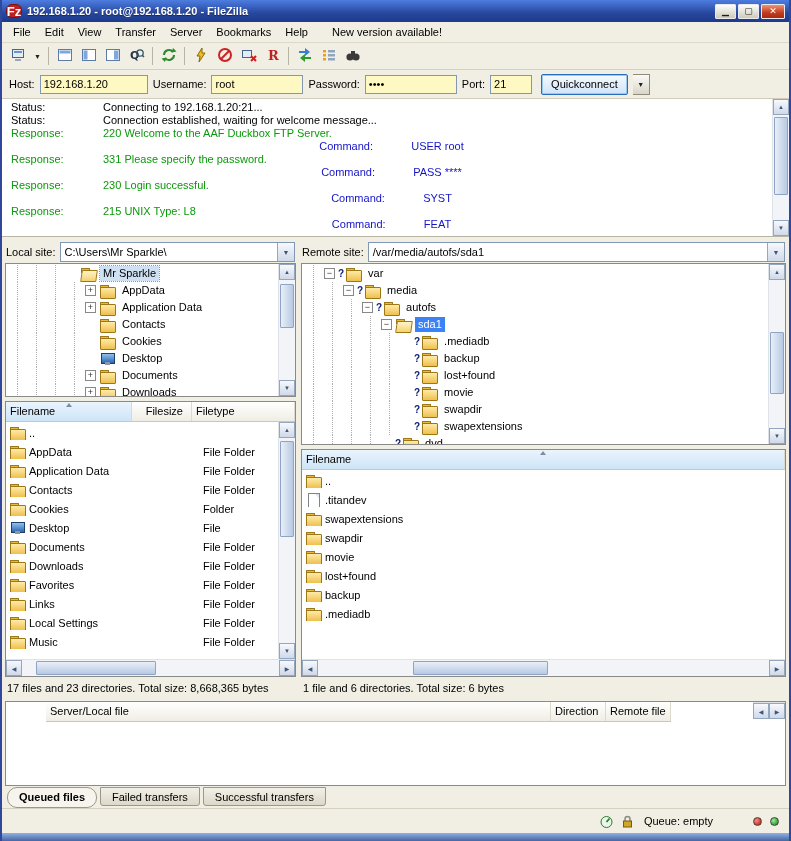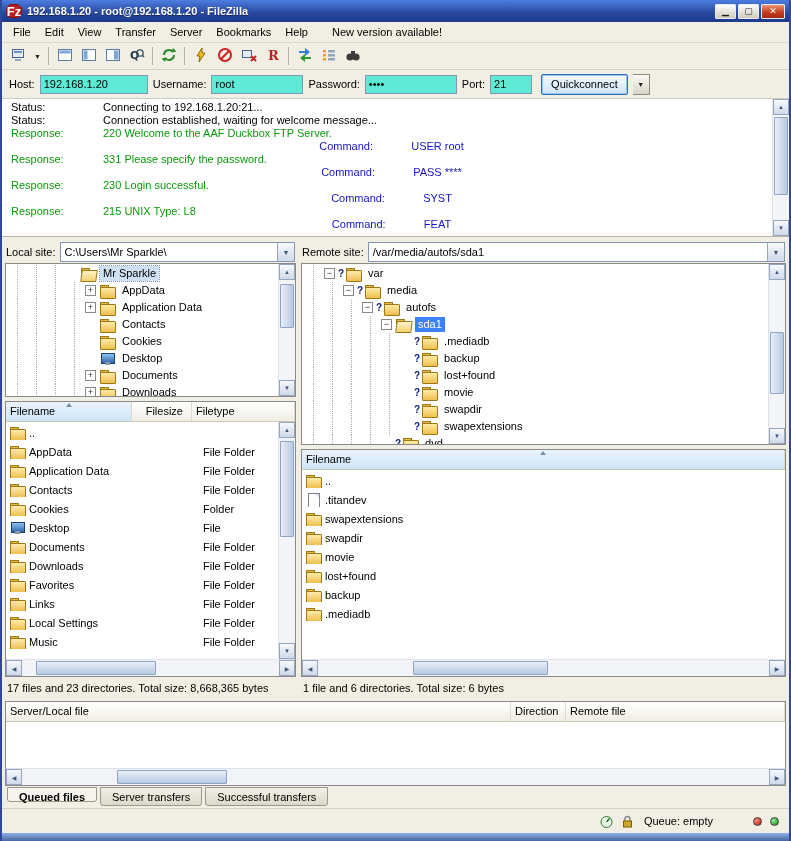--- a/index.html
+++ b/index.html
@@ -21,21 +21,21 @@
   .menubar{height:21px;flex:none;display:flex;align-items:center;padding:0 4px;background:#f1eee3;border-bottom:1px solid #ddd9c9;}
   .menu-item{padding:2px 7px;white-space:nowrap;}
   .menu-item.new-ver{margin-left:10px;}
   .toolbar{height:27px;flex:none;display:flex;align-items:center;padding:0 5px;gap:1px;background:#f1eee3;border-bottom:1px solid #d5d1c1;}
   .tb{width:23px;height:22px;border:1px solid transparent;background:none;display:flex;align-items:center;justify-content:center;padding:0;}
   .tb.dd{width:13px;font-size:7px;color:#222;}
   .tsep{width:1px;height:18px;background:#b7b4a5;margin:0 3px;}
   
   .quickbar{height:29px;flex:none;display:flex;align-items:center;gap:5px;padding:0 7px;background:#f1eee3;border-bottom:1px solid #cfccbc;}
   .qlabel{white-space:nowrap;}
-  input.qc{height:19px;border:1px solid #8296b5;background:#5eead4;padding:1px 3px;font:11px "Liberation Sans","DejaVu Sans",sans-serif;}
+  input.qc{height:19px;border:1px solid #8296b5;background:#fef9c3;padding:1px 3px;font:11px "Liberation Sans","DejaVu Sans",sans-serif;}
   .w-host{width:108px;} .w-user{width:92px;} .w-pass{width:92px;} .w-port{width:42px;}
   .qc-btn{height:21px;margin-left:4px;padding:0 9px;border:1px solid #2a6dbb;border-radius:2px;
     background:linear-gradient(#f5faff,#cfe4f8);box-shadow:0 0 0 1px #9cc7ee inset;font:11px "Liberation Sans",sans-serif;}
   .qc-dd{width:17px;height:21px;border:1px solid #8f8c7d;border-left:none;background:linear-gradient(#fbfaf7,#d9d5c7);
     display:flex;align-items:center;justify-content:center;font-size:7px;color:#222;}
   
   .logwrap{height:138px;flex:none;display:flex;background:#fff;border-bottom:1px solid #b9b5a6;}
   .log{flex:1;padding-top:2px;overflow:hidden;min-width:0;}
   .log-row{display:flex;height:13px;line-height:13px;white-space:nowrap;}
   .log-label{width:101px;flex:none;padding-left:9px;}
@@ -97,27 +97,27 @@
     border-left:3px solid transparent;border-right:3px solid transparent;border-bottom:4px solid #7b8ea6;}
   .list-body{flex:1;min-height:0;display:flex;}
   .rows{flex:1;min-width:0;overflow:hidden;padding-top:1px;}
   .frow{display:flex;align-items:center;height:19px;padding-left:3px;white-space:nowrap;}
   .fcell-name{display:flex;align-items:center;min-width:0;overflow:hidden;}
   .lw-name{width:126px;flex:none;} .lw-size{width:60px;flex:none;text-align:right;padding-right:8px;} .lw-type{flex:1;min-width:0;padding-left:4px;}
   .rw-name{flex:1;min-width:0;}
   .frow .lw-type{padding-left:8px;}
   .pane-status{height:20px;flex:none;display:flex;align-items:flex-end;padding:0 2px 3px;}
   
-  .queue{flex:1;min-height:0;display:flex;flex-direction:column;margin:0 3px;border:1px solid #8a8a8a;background:#fff;}
+  .queue{flex:1;min-height:0;display:flex;flex-direction:row;margin:0 3px;border:1px solid #8a8a8a;background:#fff;padding-left:40px;}
   .qw1{width:505px;flex:none;} .qw2{width:55px;flex:none;} .qw3{flex:1;min-width:0;}
   .queue-body{flex:1;min-height:0;}
   .tabs{height:22px;flex:none;display:flex;align-items:flex-start;gap:3px;padding:1px 5px 0;background:#f1eee3;}
   .tab{height:19px;padding:3px 11px;border:1px solid #9a988c;border-radius:0 0 3px 3px;
     background:linear-gradient(#f2f0e7,#dcd8c9);white-space:nowrap;}
-  .tab.active{font-weight:bold;background:#f6f4ec;height:15px;}
+  .tab.active{font-weight:bold;background:#f6f4ec;height:21px;border-radius:10px;}
   
   .statusbar{height:25px;flex:none;display:flex;align-items:center;gap:8px;padding:0 10px;background:#f1eee3;border-top:1px solid #d5d1c1;}
   .sb-spacer{flex:1;}
   .sb-ico{width:17px;height:17px;display:flex;align-items:center;justify-content:center;}
   .led{width:9px;height:9px;border-radius:50%;border:1px solid #444;flex:none;}
   .led.red{background:radial-gradient(circle at 35% 35%,#ff8a78,#b01500);}
   .led.green{background:radial-gradient(circle at 35% 35%,#93f093,#0d7d0d);}
   .bottomstrip{height:8px;flex:none;background:linear-gradient(#8fb0e8,#47659f);}
 </style>
 </head>
@@ -736,21 +736,21 @@
         <span class="sb-btn">◀</span>
         <span class="sb-track">
           <span class="sb-thumb" style="left: 95px; width: 110px;"></span>
         </span>
         <span class="sb-btn">▶</span>
       </div>
   </div>
 
   <div class="tabs" id="tabs">
       <span class="tab active">Queued files</span>
-      <span class="tab">Server transfers</span>
+      <span class="tab">Failed transfers</span>
       <span class="tab">Successful transfers</span>
     </div>
 
   <div class="statusbar">
     <span class="sb-spacer"></span>
     <span id="sbIcons" style="display:flex;gap:4px;">
         <span class="sb-ico">
           <svg width="15" height="15">
             <circle cx="7.5" cy="8" r="5.5" fill="#eaf6ea" stroke="#2c7a2c"></circle>
             <line x1="7.5" y1="8" x2="10.5" y2="4.5" stroke="#2c7a2c" stroke-width="1.8"></line>

